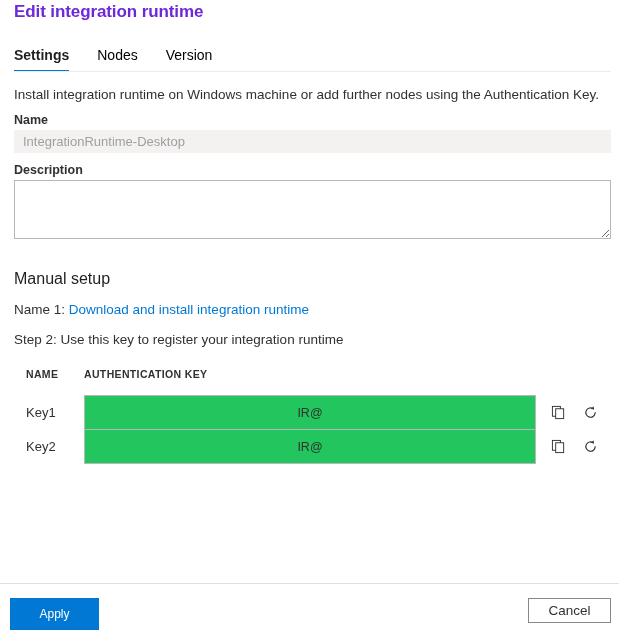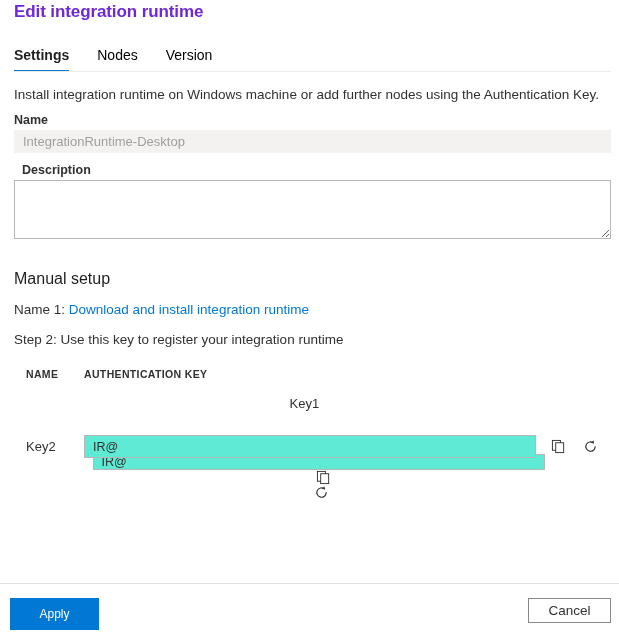--- a/index.html
+++ b/index.html
@@ -92,21 +92,21 @@
   }
 
   
   .field-label {
     position: absolute;
     font-size: 12.5px;
     font-weight: bold;
     color: #323130;
   }
   .label-name { left: 14px; top: 113px; }
-  .label-description { left: 22px; top: 163px; text-align: center; }
+  .label-description { left: 14px; top: 163px; text-align: center; }
 
   .name-input {
     position: absolute;
     left: 14px;
     top: 130px;
     width: 597px;
     height: 23px;
     box-sizing: border-box;
     border: 1px solid #f3f2f1;
     background: #f3f2f1;
@@ -183,29 +183,30 @@
     height: 33px;
   }
   .key-row .rowlabel {
     width: 58px;
     flex: 0 0 58px;
     font-size: 13px;
     color: #323130;
   }
   .key-input {
     width: 452px;
-    height: 23px;
+    height: 35px;
     box-sizing: border-box;
     border: 1px solid #b7b7b7;
-    background: #5eead4;
+    background: #22c55e;
     color: #323130;
     font-size: 12.5px;
     font-family: "Liberation Sans", sans-serif;
     padding: 0 8px;
     outline: none;
+    text-align: center;
   }
   .icon-btn {
     width: 26px;
     height: 24px;
     display: inline-flex;
     align-items: center;
     justify-content: center;
     background: transparent;
     border: none;
     cursor: pointer;
@@ -284,21 +285,21 @@
   </div>
 
   <div class="step-line step2">Step 2: Use this key to register your integration runtime</div>
 
   <div class="key-table">
     <div class="key-head">
       <div class="col-name">NAME</div>
       <div class="col-key">AUTHENTICATION KEY</div>
     </div>
 
-    <div class="key-row" style="margin-top:14px;flex-direction:column;">
+    <div class="key-row" style="margin-top:14px;">
       <div class="rowlabel">Key1</div>
       <input class="key-input" type="text" readonly="" value="IR@" style="">
       <button class="icon-btn" title="Copy">
         <svg width="15" height="15" viewBox="0 0 16 16" aria-hidden="true">
           <rect x="1.5" y="1.5" width="8.5" height="10.5" fill="#ffffff" stroke="#323130" stroke-width="1"></rect>
           <rect x="5" y="4" width="8.5" height="10.5" fill="#ffffff" stroke="#323130" stroke-width="1"></rect>
         </svg>
       </button>
       <button class="icon-btn" title="Regenerate">
         <svg width="15" height="15" viewBox="0 0 16 16" aria-hidden="true">

